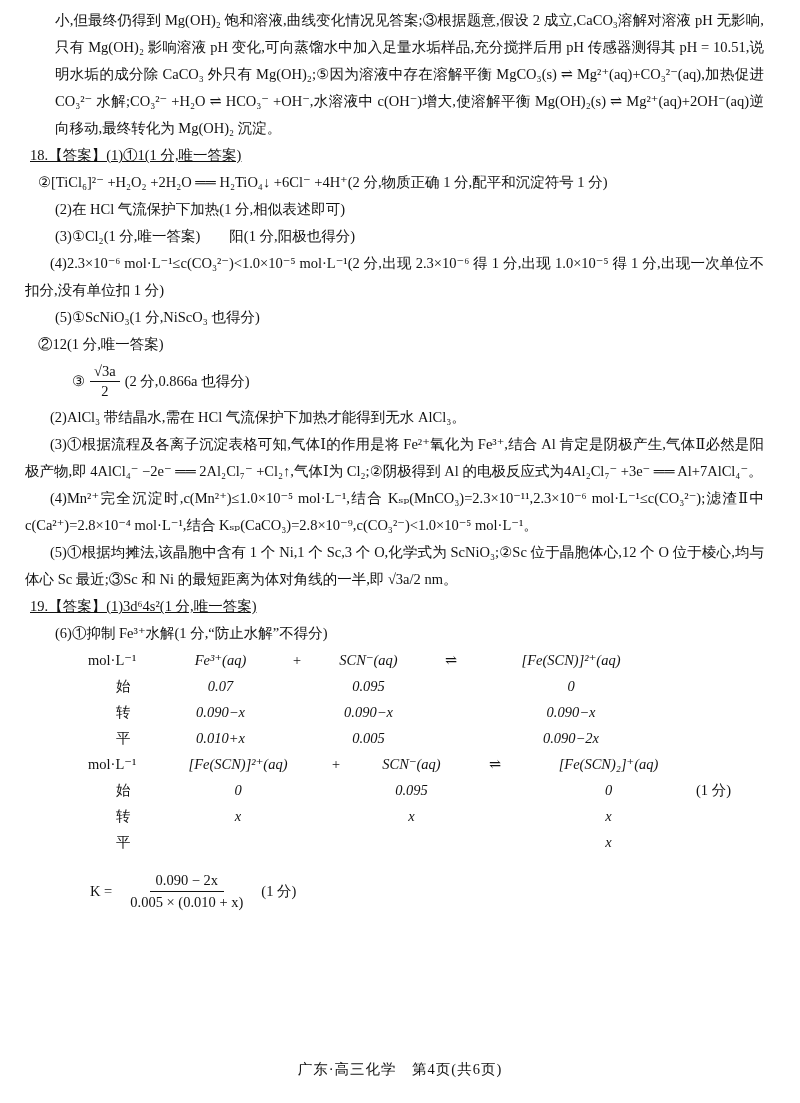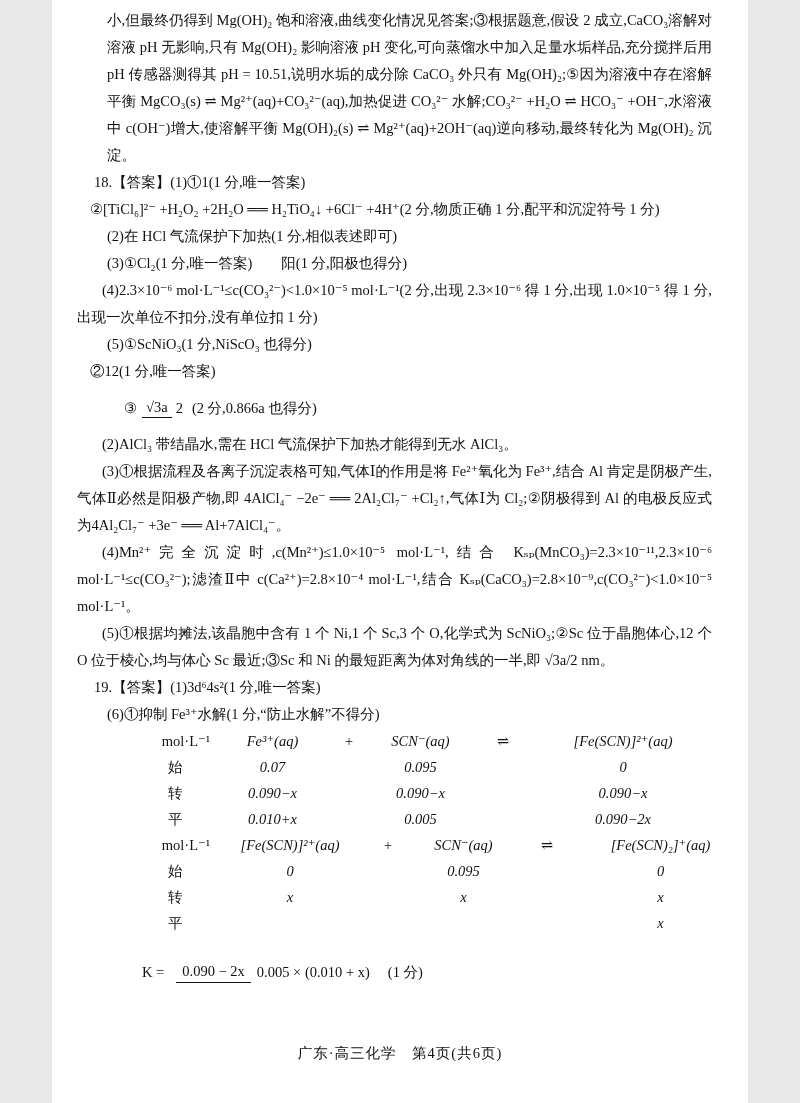--- a/index.html
+++ b/index.html
@@ -1,48 +1,48 @@
 <!DOCTYPE html>
 <html><head>
 <meta charset="utf-8">
 <style>
   html,body{margin:0;padding:0;background:#e8e8e8;}
   .page{
     position:relative;
-    width:696px;height:1103px;
+    width:800px;height:1103px;
     margin:0 auto;
     background:#ffffff;
     color:#111;
     font-family:"Liberation Serif","DejaVu Serif",serif;
     font-size:14.5px;
     overflow:hidden;
     box-sizing:border-box;
     padding-top:7px;
   }
   p{margin:0;}
   .para{margin:0 36px 0 55px;line-height:27px;text-align:justify;}
-  .qline{margin-left:42px;line-height:27px;}
+  .qline{margin-left:30px;line-height:27px;text-decoration:underline;}
   .l1{margin-left:55px;line-height:27px;}
   .l2{margin-left:38px;line-height:27px;}
   .hang{margin:0 36px 0 25px;text-indent:25px;line-height:27px;text-align:justify;}
   .frac-line{margin-left:72px;display:flex;align-items:center;height:46px;}
-  .frac{display:inline-flex;flex-direction:row;align-items:center;line-height:1.25;margin:0 5px;vertical-align:middle;}
+  .frac{display:inline-flex;flex-direction:column;align-items:center;line-height:1.25;margin:0 5px;vertical-align:middle;}
   .frac .num{border-bottom:1px solid #111;padding:0 4px;}
   .frac .den{padding:0 4px;}
   .ice{margin-left:88px;}
   .ice .ice-row{display:grid;align-items:baseline;line-height:26px;}
   .ice1 .ice-row{grid-template-columns:70px 125px 28px 115px 50px 190px 70px;}
   .ice2 .ice-row{grid-template-columns:70px 160px 36px 115px 52px 175px 80px;}
   .ice .cell{text-align:center;font-style:italic;}
-  .ice .unit{text-align:right;}
+  .ice .unit{text-align:left;}
   .ice .rowlab{text-align:left;padding-left:28px;}
   .ice .note{text-align:left;}
   .keq{margin:10px 0 0 90px;display:flex;align-items:center;gap:7px;height:52px;}
   .keq .frac .num,.keq .frac .den{padding:1px 6px;}
-  .footer{position:absolute;left:0;bottom:40px;width:100%;text-align:center;letter-spacing:1px;}
+  .footer{position:absolute;left:0;bottom:24px;width:100%;text-align:center;letter-spacing:1px;}
 </style>
 </head>
 <body>
 
 <div class="page">
 
   <p class="para">小,但最终仍得到 Mg(OH)₂ 饱和溶液,曲线变化情况见答案;③根据题意,假设 2 成立,CaCO₃溶解对溶液 pH 无影响,只有 Mg(OH)₂ 影响溶液 pH 变化,可向蒸馏水中加入足量水垢样品,充分搅拌后用 pH 传感器测得其 pH = 10.51,说明水垢的成分除 CaCO₃ 外只有 Mg(OH)₂;⑤因为溶液中存在溶解平衡 MgCO₃(s) ⇌ Mg²⁺(aq)+CO₃²⁻(aq),加热促进 CO₃²⁻ 水解;CO₃²⁻ +H₂O ⇌ HCO₃⁻ +OH⁻,水溶液中 c(OH⁻)增大,使溶解平衡 Mg(OH)₂(s) ⇌ Mg²⁺(aq)+2OH⁻(aq)逆向移动,最终转化为 Mg(OH)₂ 沉淀。</p>
 
   <p class="qline">18.【答案】(1)①1(1 分,唯一答案)</p>
   <p class="l2">②[TiCl₆]²⁻ +H₂O₂ +2H₂O ══ H₂TiO₄↓ +6Cl⁻ +4H⁺(2 分,物质正确 1 分,配平和沉淀符号 1 分)</p>

